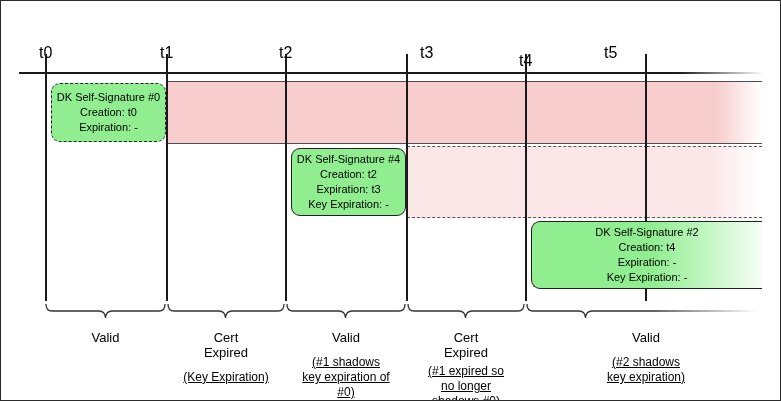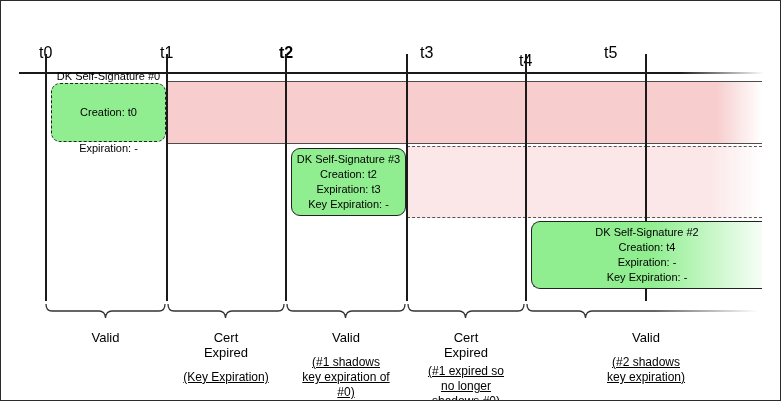--- a/index.html
+++ b/index.html
@@ -65,21 +65,21 @@
     display:flex;
     flex-direction:column;
     align-items:center;
     justify-content:center;
     text-align:center;
     font-size:11px;
     color:#000;
     line-height:1.35;
     z-index:5;
   }
-  .sigbox.dashed{border:1px dashed #222;gap:21px;}
+  .sigbox.dashed{border:1px dashed #222;}
   .sigbox.solid{border:1px solid #222;}
   .sigbox.fade{
     background:linear-gradient(to right,#90ee90 0%,#90ee90 52%,rgba(144,238,144,0.08) 100%);
     border:1px solid #222;
     border-right:none;
     border-radius:9px 0 0 9px;
   }
   .sigbox .ln{display:block;}
   .seg-label{
     position:absolute;
@@ -99,42 +99,42 @@
   .brace{position:absolute;overflow:visible;}
   .brace svg{display:block;overflow:visible;}
 </style>
 </head>
 <body>
 
 <div id="canvas">
 
   <div class="tick-label" style="left:38px;top:44px;">t0</div>
   <div class="tick-label" style="left:159px;top:44px;">t1</div>
-  <div class="tick-label" style="left:278px;top:44px;font-weight:bold;">t2</div>
+  <div class="tick-label" style="left:278px;top:44px;">t2</div>
   <div class="tick-label" style="left:399px;top:44px;margin-left:20px;">t3</div>
   <div class="tick-label" style="left:518px;top:52px;">t4</div>
   <div class="tick-label" style="left:603px;top:44px;">t5</div>
 
   <div class="axis" style="left:18px;top:71px;width:660px;"></div>
   <div class="axis-fade" style="left:678px;top:71px;width:85px;"></div>
 
   <div class="band band-pink-solid" style="left:166px;top:80px;width:480px;height:63px;"></div>
   <div class="band band-pink-fade" style="left:646px;top:80px;width:115px;height:63px;"></div>
 
   <div class="band band-pink-light" style="left:406px;top:145px;width:240px;height:72px;"></div>
   <div class="band band-pink-light-fade" style="left:646px;top:145px;width:115px;height:72px;"></div>
 
   <div class="sigbox dashed" style="left:50px;top:82px;width:115px;height:59px;">
     <span class="ln">DK Self-Signature #0</span>
     <span class="ln">Creation: t0</span>
     <span class="ln">Expiration: -</span>
   </div>
 
   <div class="sigbox solid" style="left:290px;top:147px;width:115px;height:68px;">
-    <span class="ln">DK Self-Signature #3</span>
+    <span class="ln">DK Self-Signature #4</span>
     <span class="ln">Creation: t2</span>
     <span class="ln">Expiration: t3</span>
     <span class="ln">Key Expiration: -</span>
   </div>
 
   <div class="sigbox fade" style="left:530px;top:220px;width:231px;height:68px;">
     <span class="ln">DK Self-Signature #2</span>
     <span class="ln">Creation: t4</span>
     <span class="ln">Expiration: -</span>
     <span class="ln">Key Expiration: -</span>

